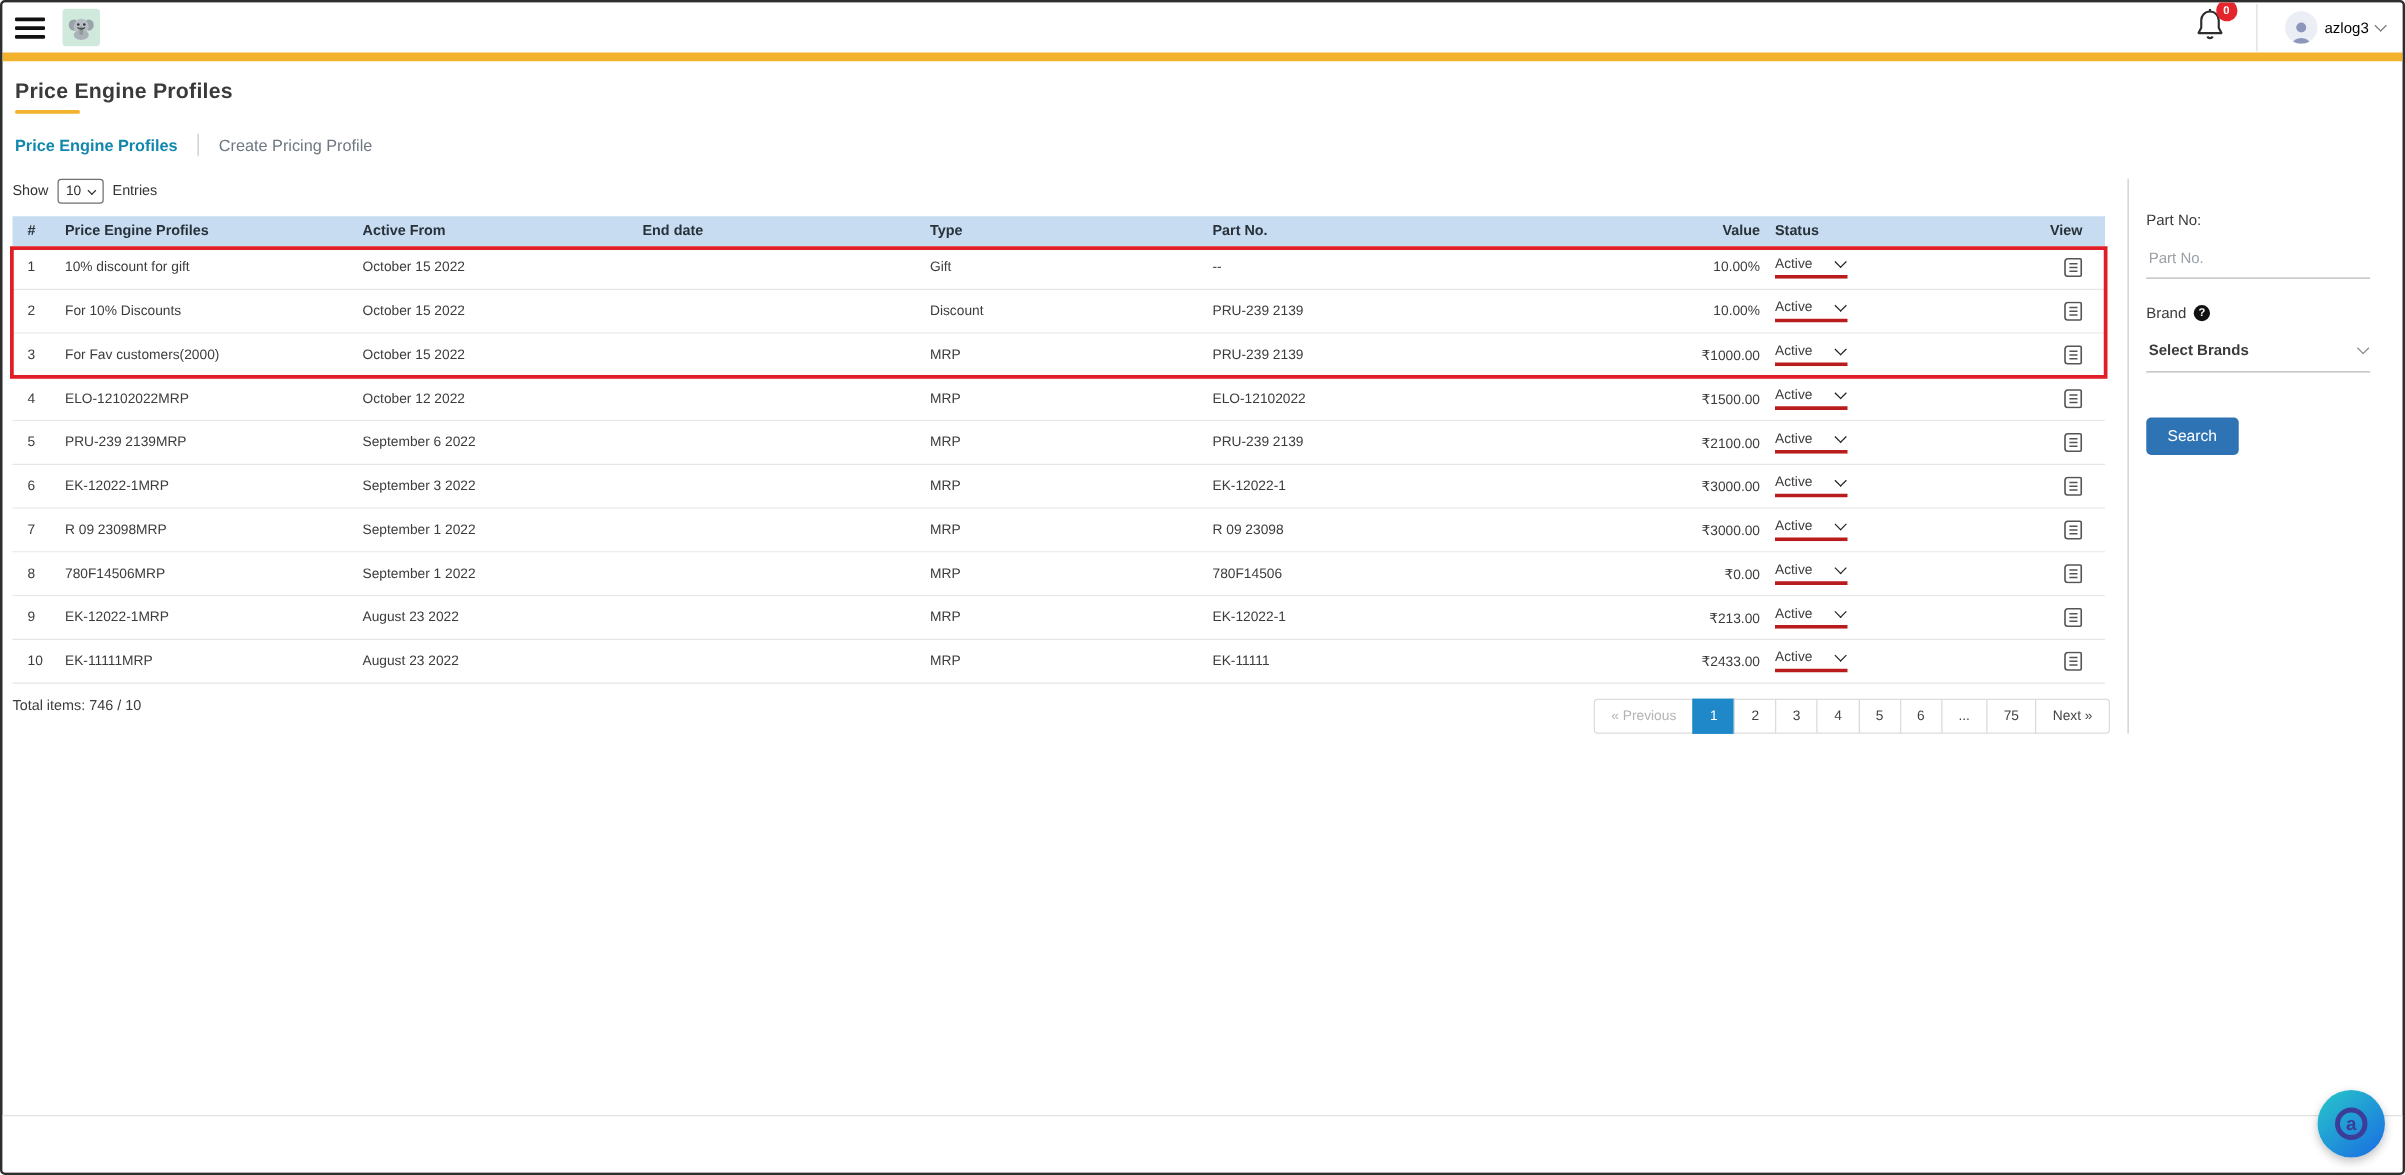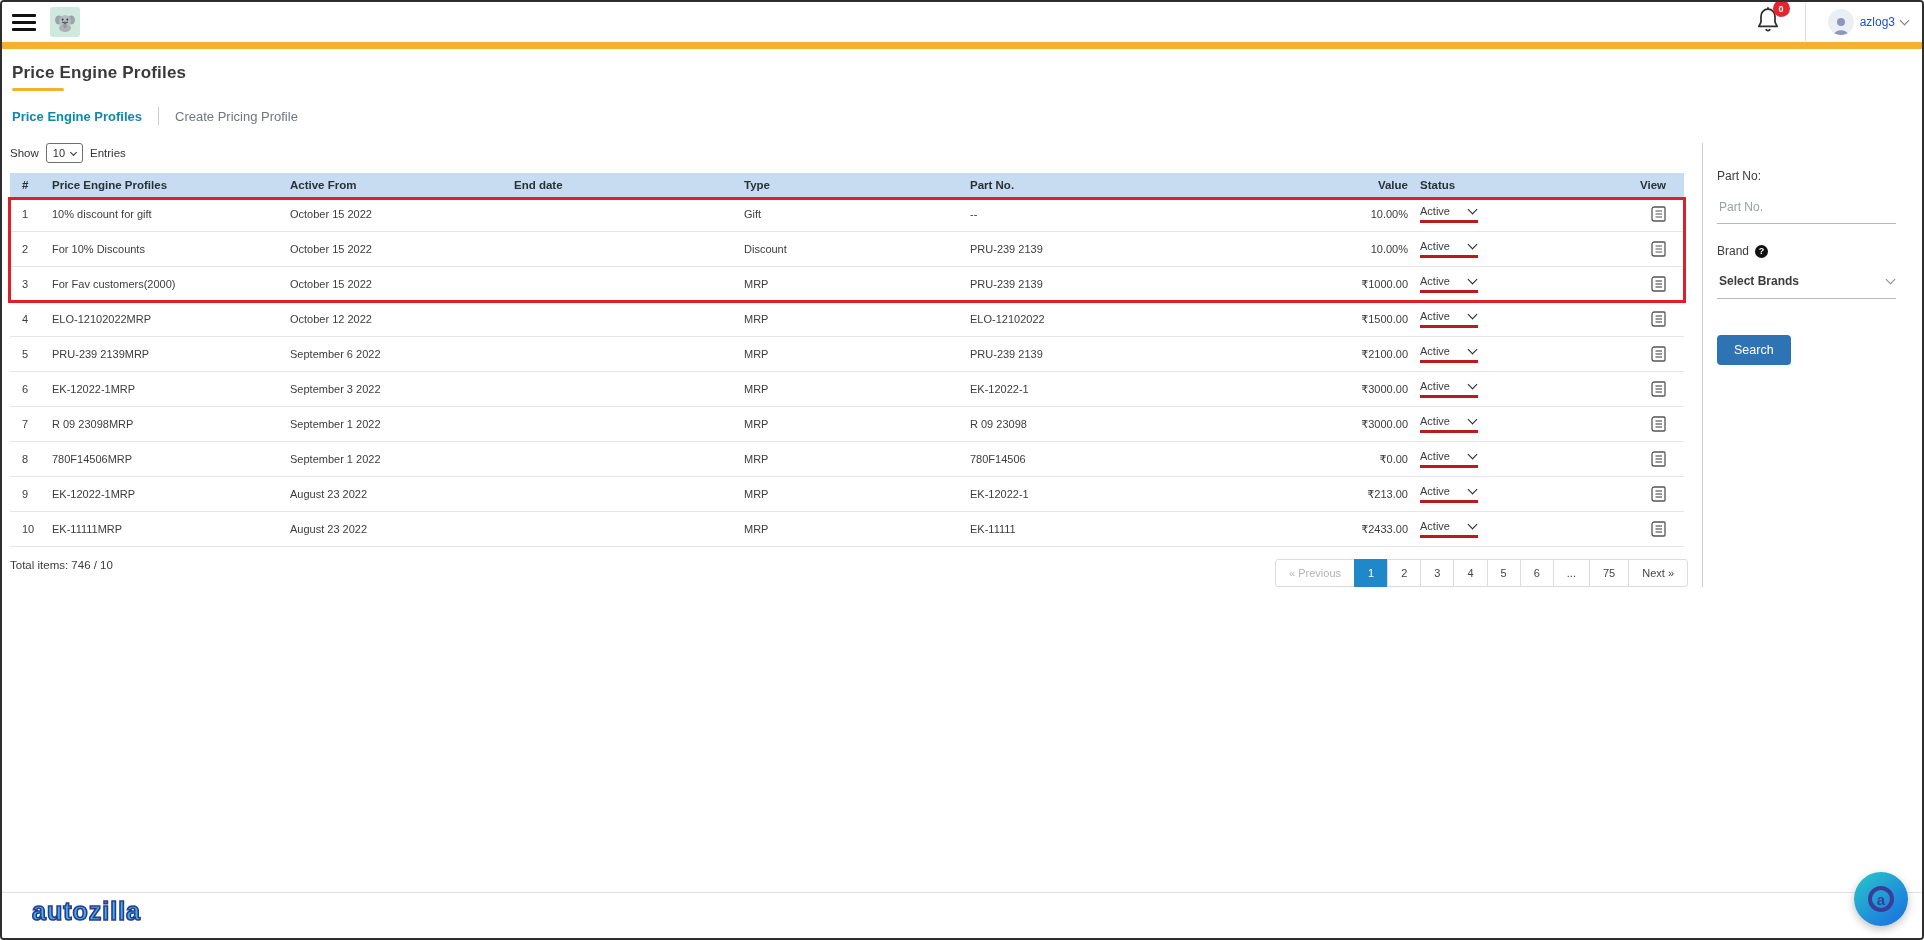--- a/index.html
+++ b/index.html
@@ -18,21 +18,21 @@
     display:flex; align-items:center; justify-content:center; }
   .top-spacer { flex:1; }
   .bell-wrap { position:relative; margin-right:24px; cursor:pointer; }
   .badge { position:absolute; top:-6px; right:-9px; min-width:17px; height:17px; border-radius:50%;
     background:#e4262c; color:#fff; font-size:9px; font-weight:bold;
     display:flex; align-items:center; justify-content:center; }
   .top-divider { width:1px; height:38px; background:#ddd; margin-right:22px; }
   .user-chip { display:flex; align-items:center; gap:6px; cursor:pointer; }
   .avatar { width:26px; height:26px; border-radius:50%; background:#eceef5; overflow:hidden;
     display:flex; align-items:flex-end; justify-content:center; }
-  .user-name { font-size:12px; color:#1d4ed8; }
+  .user-name { font-size:12px; color:#000000; }
   .chev { width:7px; height:7px; border-right:1.5px solid #777; border-bottom:1.5px solid #777;
     transform:rotate(45deg); margin-top:-3px; }
 
   .accent-bar { height:7px; background:#f2b22c; }
 
   
   .page-head { padding:14px 0 0 10px; }
   .page-title { font-size:17px; font-weight:bold; color:#3a3a3a; letter-spacing:.2px; }
   .title-underline { width:52px; height:3px; background:#f2b22c; margin-top:5px; border-radius:2px; }
   .tabs { display:flex; align-items:center; margin-top:16px; font-size:13px; }
@@ -451,18 +451,17 @@
       <div class="brand-select">
         <span class="val">Select Brands</span>
         <span class="chev"></span>
       </div>
     </div>
     <button class="search-btn">Search</button>
   </div>
 </div>
 
 <div class="footer">
-  <div class="az-logo">autozilla</div>
 </div>
 
 <div class="fab">
   <div class="fab-ring">a</div>
 </div>
 
 </body></html>

